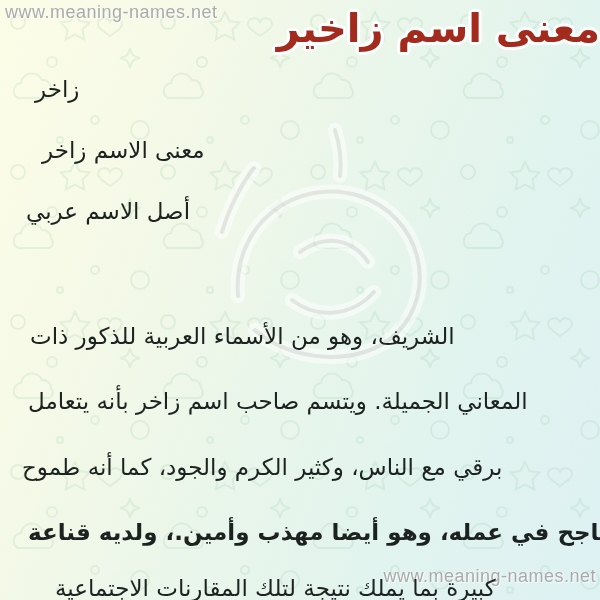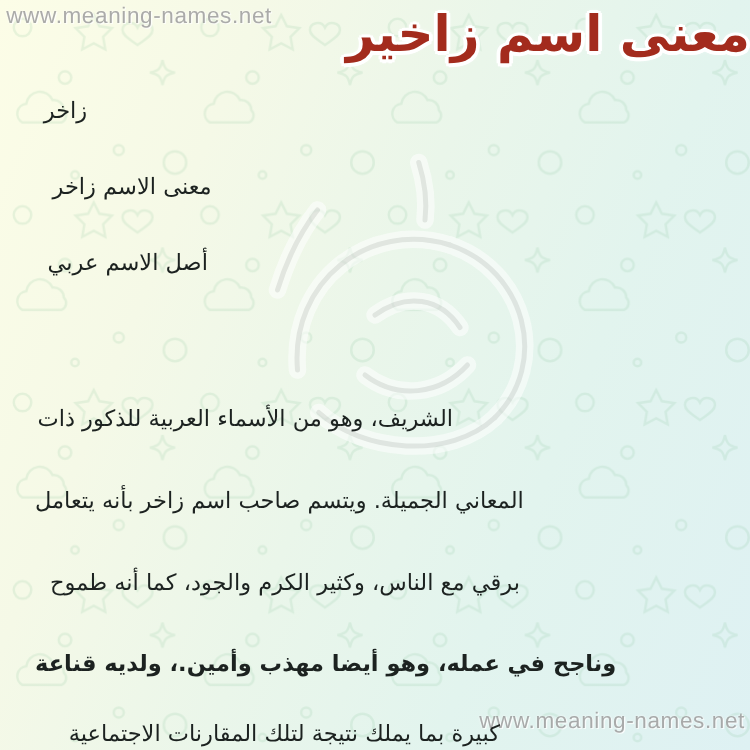--- a/index.html
+++ b/index.html
@@ -44,32 +44,32 @@
       -2px  2px 0 #ffffff, 2px  2px 0 #ffffff,
       -3px  0   0 #ffffff, 3px  0   0 #ffffff,
        0   -3px 0 #ffffff, 0    3px 0 #ffffff,
        0 0 6px rgba(255,255,255,0.9);
     white-space: nowrap;
   }
   .line {
     position: absolute;
     direction: rtl;
     unicode-bidi: embed;
-    font-size: 18px;
+    font-size: 23px;
     line-height: 30px;
     color: #1c2220;
     white-space: nowrap;
   }
   .l-name    { left: 35px; top: 74px;  }
   .l-meaning { left: 42px; top: 135px; }
-  .l-origin  { left: 38px; top: 196px; }
+  .l-origin  { left: 26px; top: 196px; }
   .l-d0      { left: 30px; top: 254px; }
   .l-d1      { left: 30px; top: 321px; }
   .l-d2      { left: 28px; top: 386px; }
-  .l-d3      { left: 40px; top: 452px; }
+  .l-d3      { left: 22px; top: 452px; }
   .l-d4      { left: 28px; top: 517px; font-weight: bold; }
   .l-d5      { left: 55px; top: 573px; }
 </style>
 </head>
 <body>
 
 <div class="screen">
 
   <svg class="doodles" viewBox="0 0 600 600" xmlns="http://www.w3.org/2000/svg">
     <defs>

